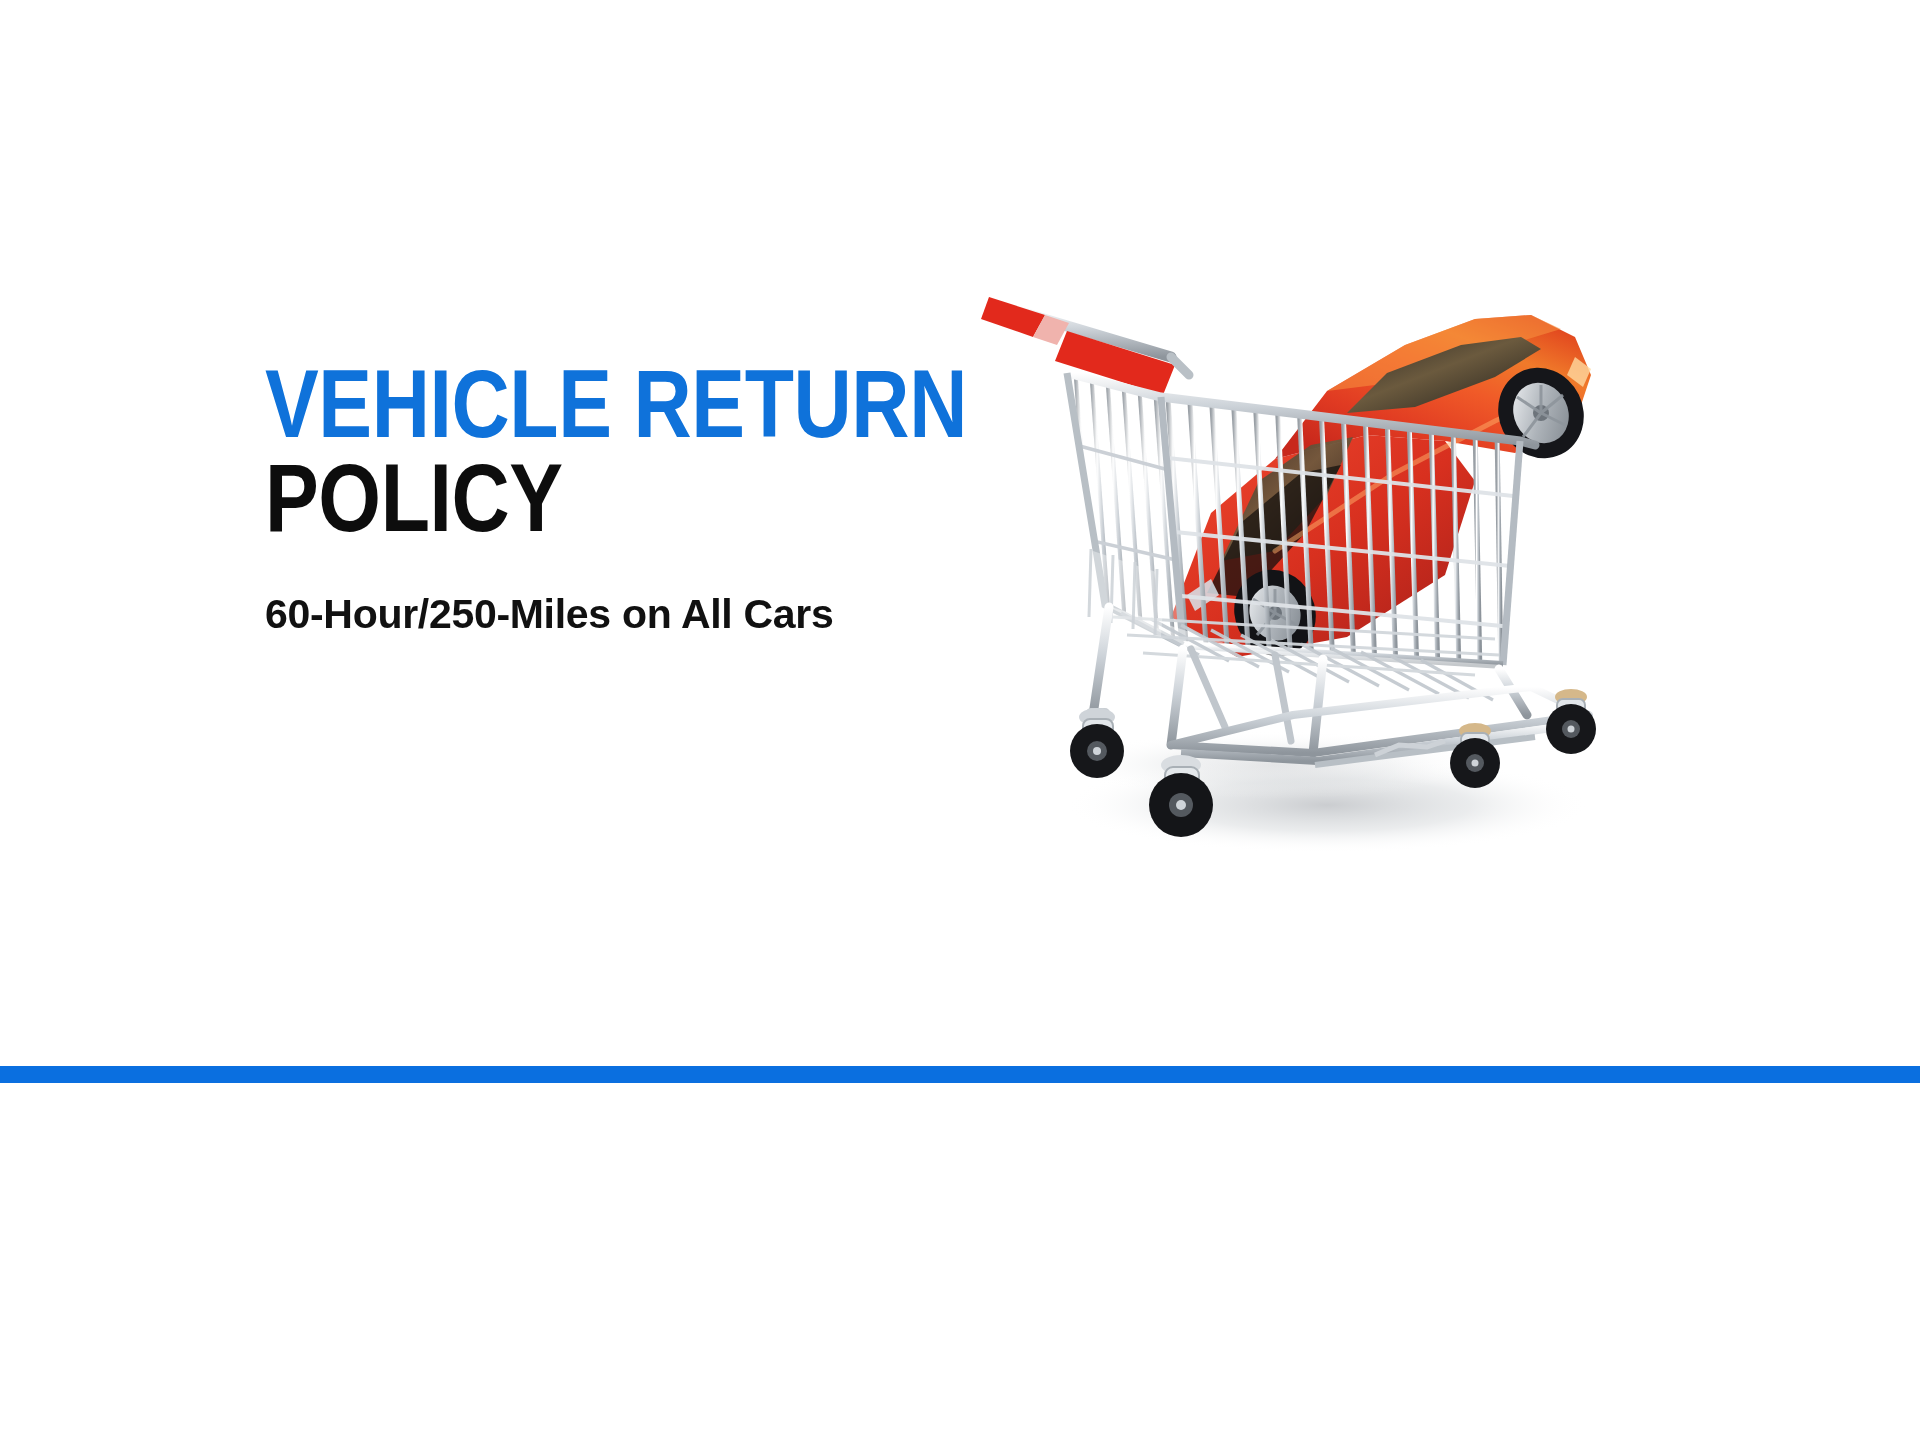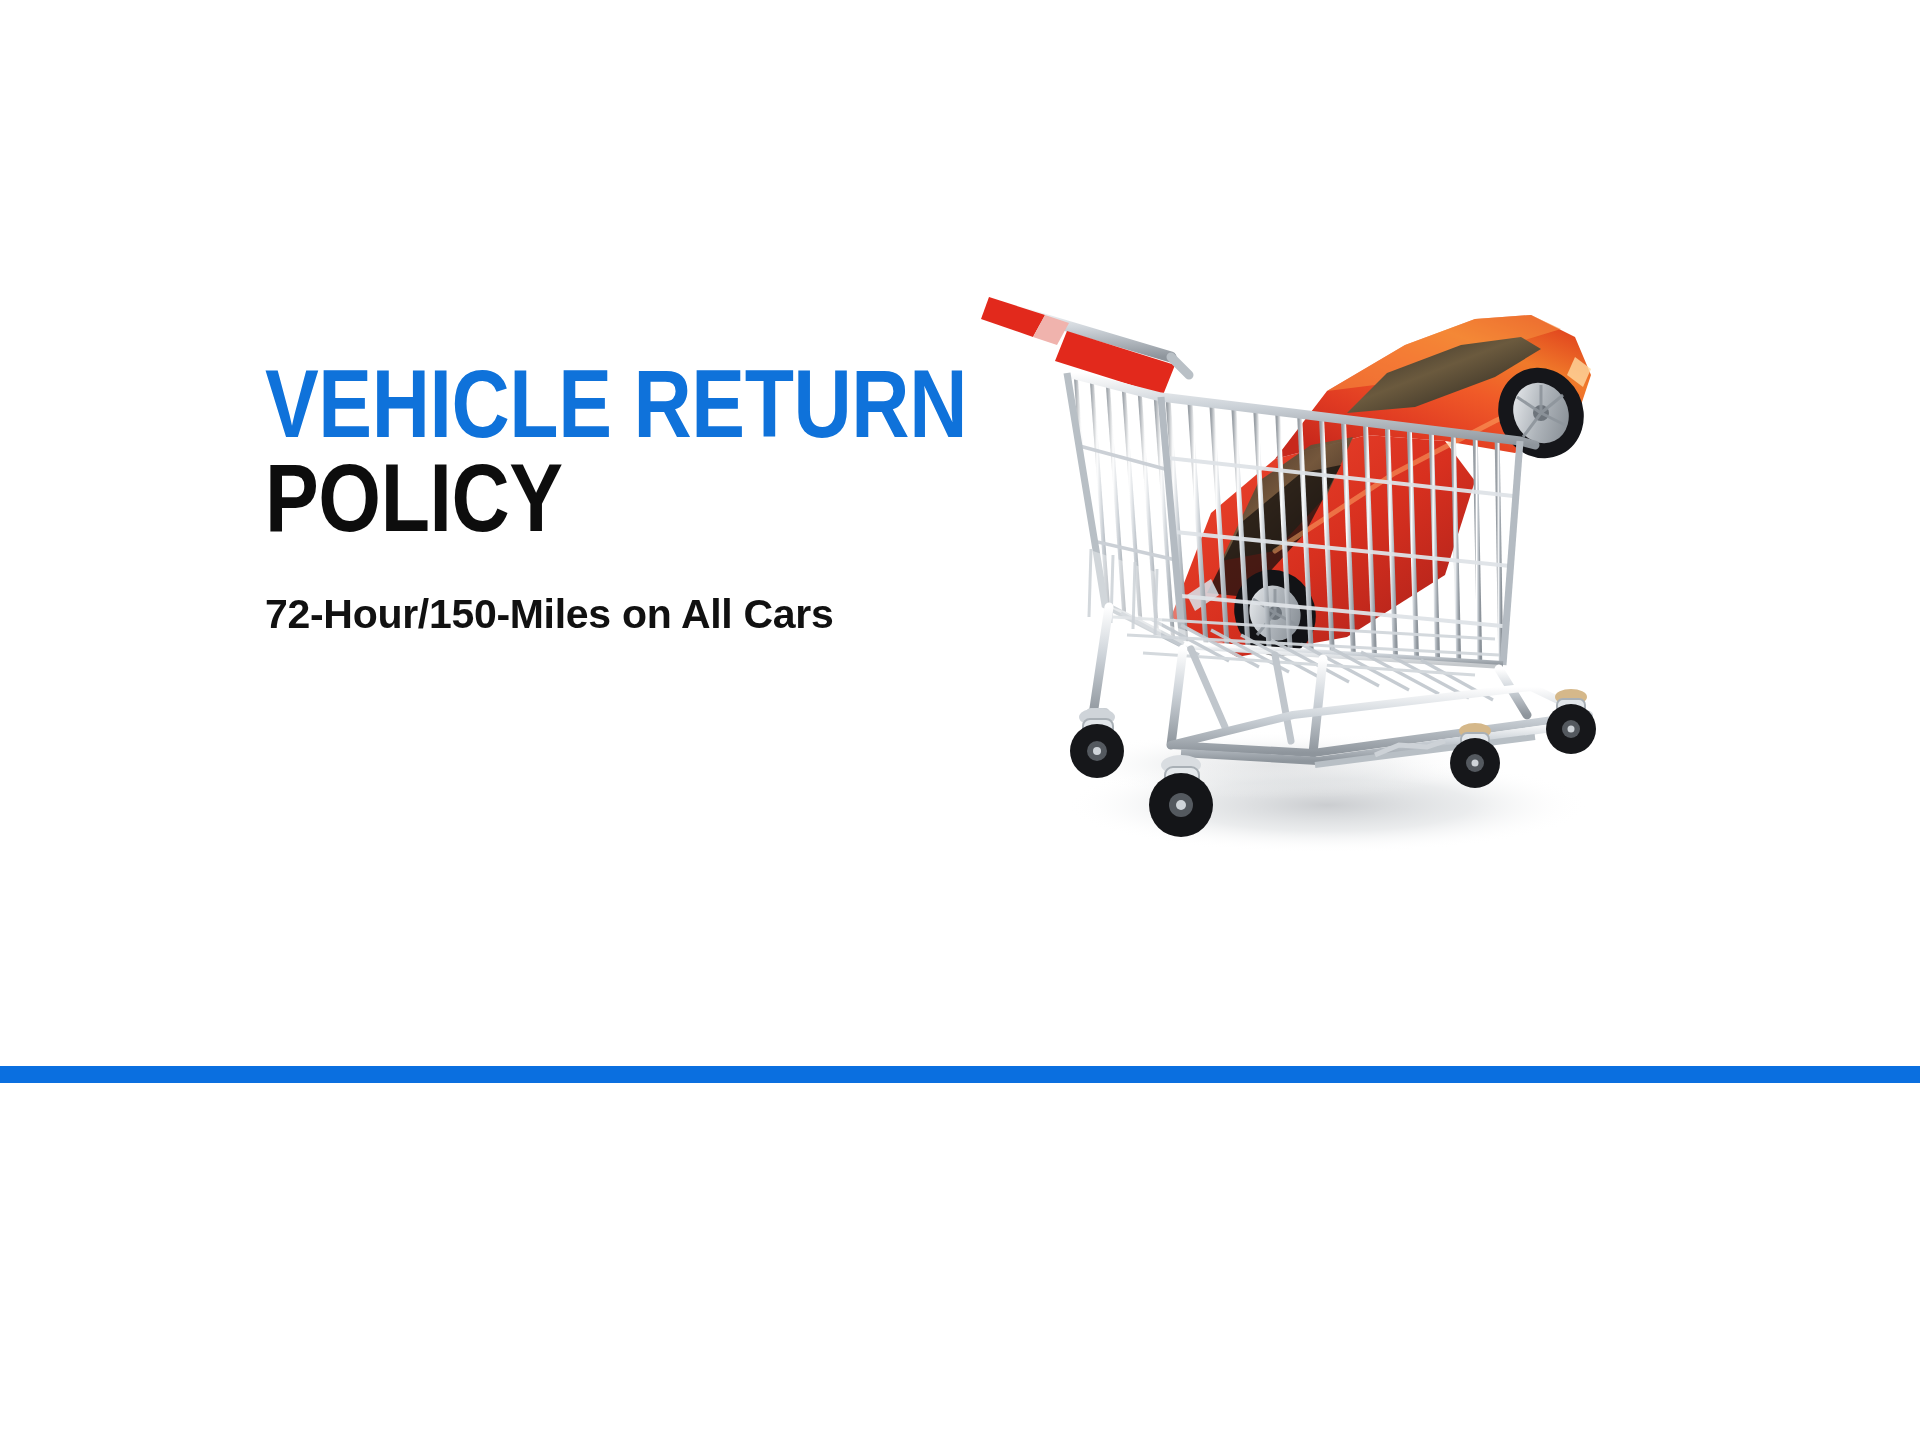--- a/index.html
+++ b/index.html
@@ -96,21 +96,21 @@
 </head>
 <body>
 
 <div class="stage">
 
   <div class="hero">
 
     <div class="headline-block">
       <div class="headline line1">VEHICLE RETURN</div>
       <div class="headline line2">POLICY</div>
-      <div class="subhead">72-Hour/150-Miles on All Cars</div>
+      <div class="subhead">60-Hour/250-Miles on All Cars</div>
     </div>
 
     <div class="photo">
       <svg viewBox="0 0 700 625" xmlns="http://www.w3.org/2000/svg">
         <defs>
           <linearGradient id="carBody" x1="0.1" y1="0.9" x2="0.85" y2="0.05">
             <stop offset="0%" stop-color="#c8281c"></stop>
             <stop offset="25%" stop-color="#e03a22"></stop>
             <stop offset="55%" stop-color="#f05a28"></stop>
             <stop offset="78%" stop-color="#f07a2a"></stop>

